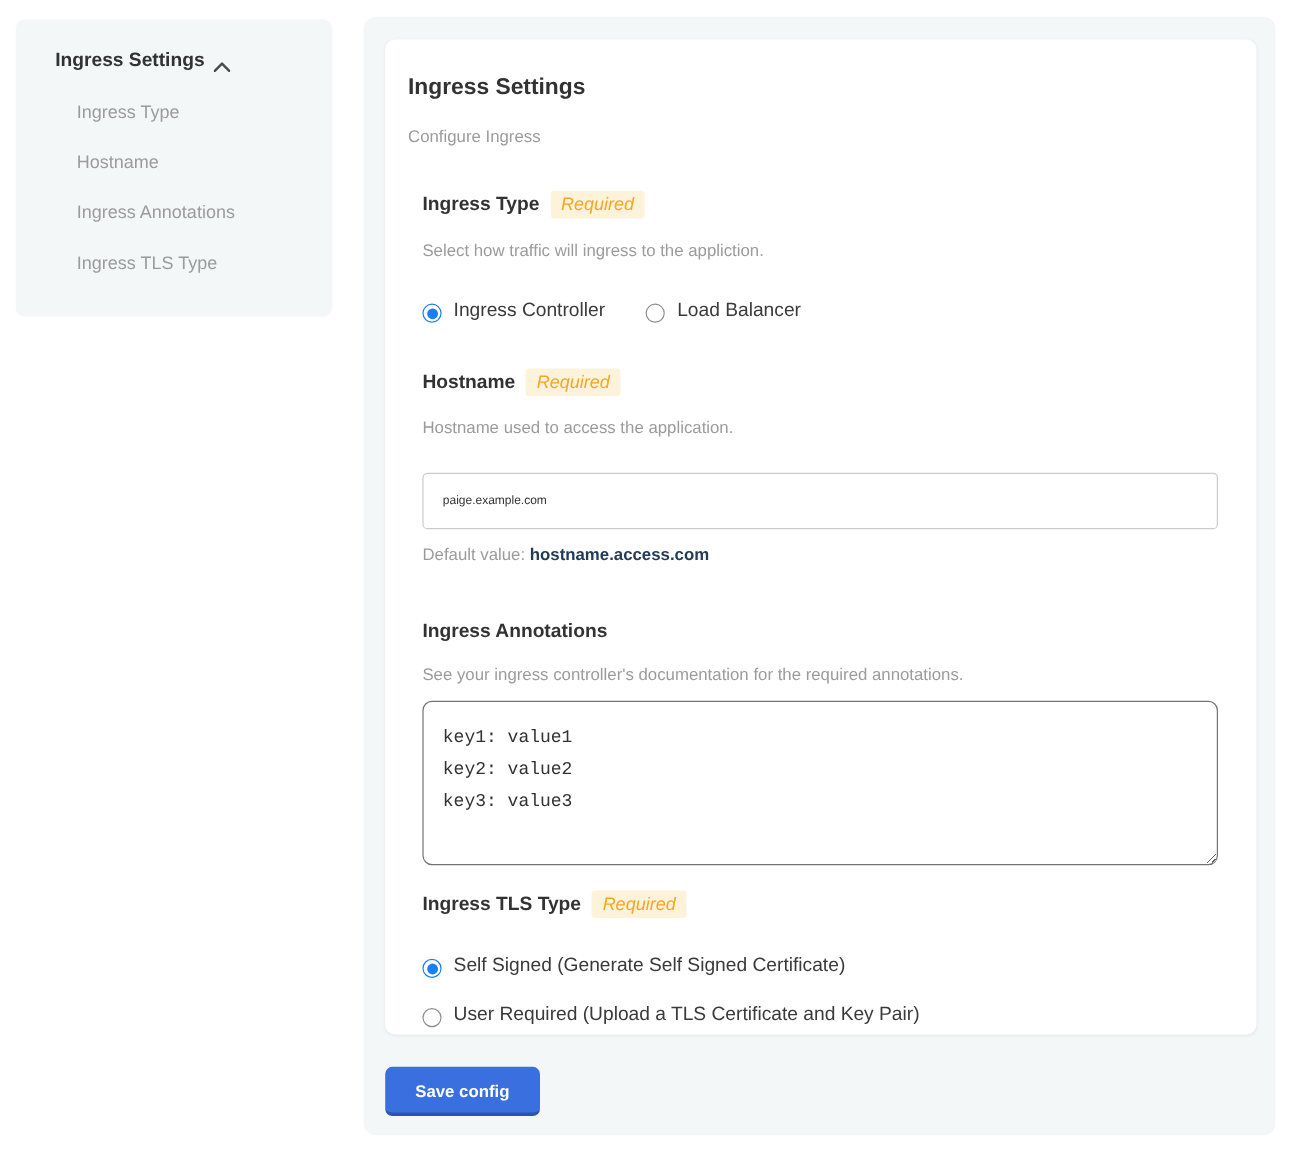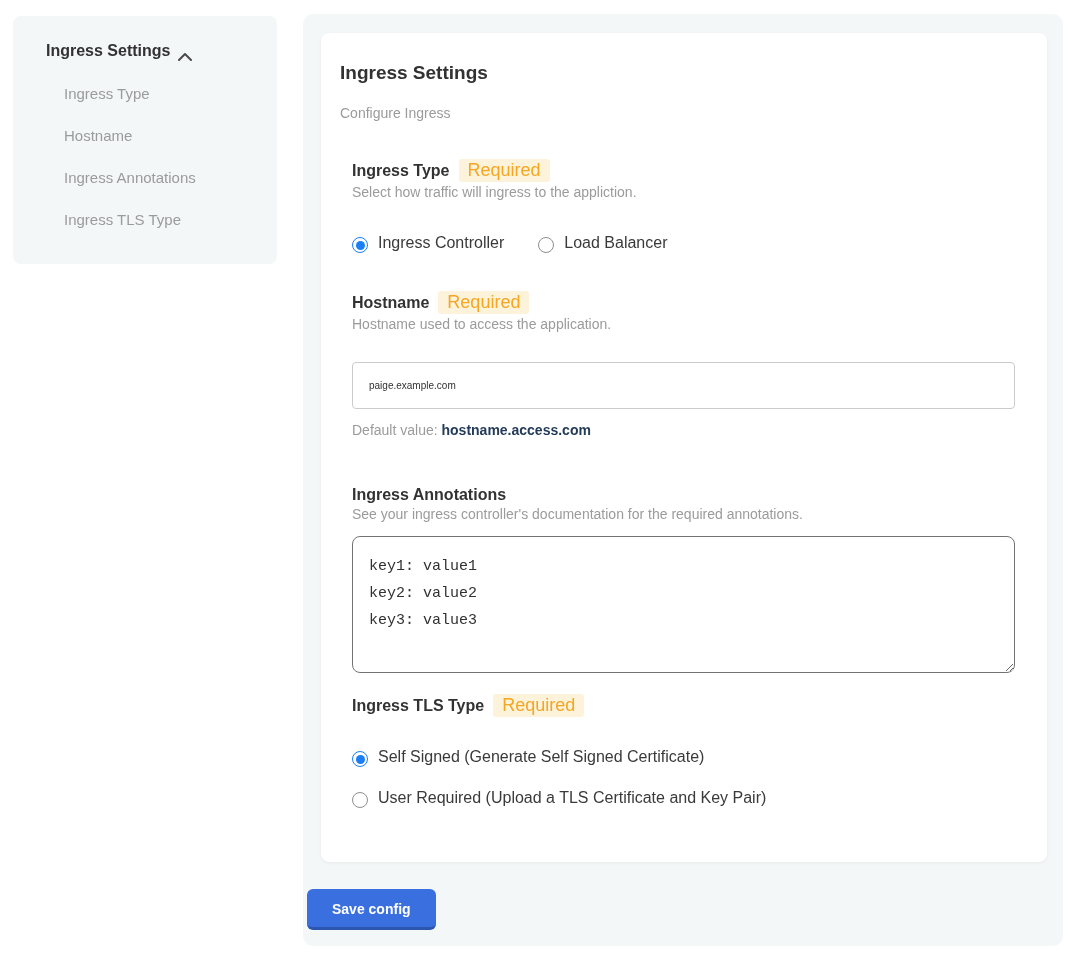--- a/index.html
+++ b/index.html
@@ -61,27 +61,28 @@
 
   .field-label-row { display: flex; align-items: center; }
   .field-label {
     font-size: 16px; font-weight: 600; color: #323232; line-height: 19px;
   }
   .required-badge {
     display: inline-block;
     margin-left: 9px;
     background: #fdf3da;
     color: #f5a623;
-    font-size: 18px;
+    font-size: 15px;
     padding: 3px 9px;
     border-radius: 3px;
     line-height: 17px;
+    font-style: italic;
   }
   .field-desc {
-    font-size: 14px; color: #9b9b9b; margin: 2px 0 0 0; line-height: 17px;
+    font-size: 14px; color: #9b9b9b; margin: 18px 0 0 0; line-height: 17px;
   }
 
   
   .radio-row-horizontal { display: flex; align-items: center; gap: 34px; margin-top: 31px; }
   .radio-option { display: flex; align-items: flex-end; gap: 10px; cursor: pointer; }
   .radio-option .option-label { font-size: 16px; font-weight: 500; color: #3a3a3a; line-height: 21px; }
   .radio {
     width: 16px; height: 16px; border-radius: 50%;
     background: #fff; border: 1px solid #8e8e8e;
     position: relative; flex: none;
@@ -120,21 +121,21 @@
     font-family: "Liberation Mono", "DejaVu Sans Mono", monospace;
     font-size: 15px; line-height: 27px; color: #323232;
     resize: both;
     outline: none;
   }
 
   .radio-list-vertical { margin-top: 29px; }
   .radio-list-vertical .radio-option { margin-bottom: 20px; }
 
   .save-button {
-    position: absolute; left: 4px; top: 875px;
+    position: absolute; left: 18px; top: 875px;
     background: #3a6fe0;
     border: none;
     border-bottom: 3px solid #2c55ae;
     border-radius: 6px;
     color: #ffffff;
     font-family: "Liberation Sans", sans-serif;
     font-size: 14px; font-weight: 700;
     padding: 12px 25px 10px 25px;
     cursor: pointer;
   }

